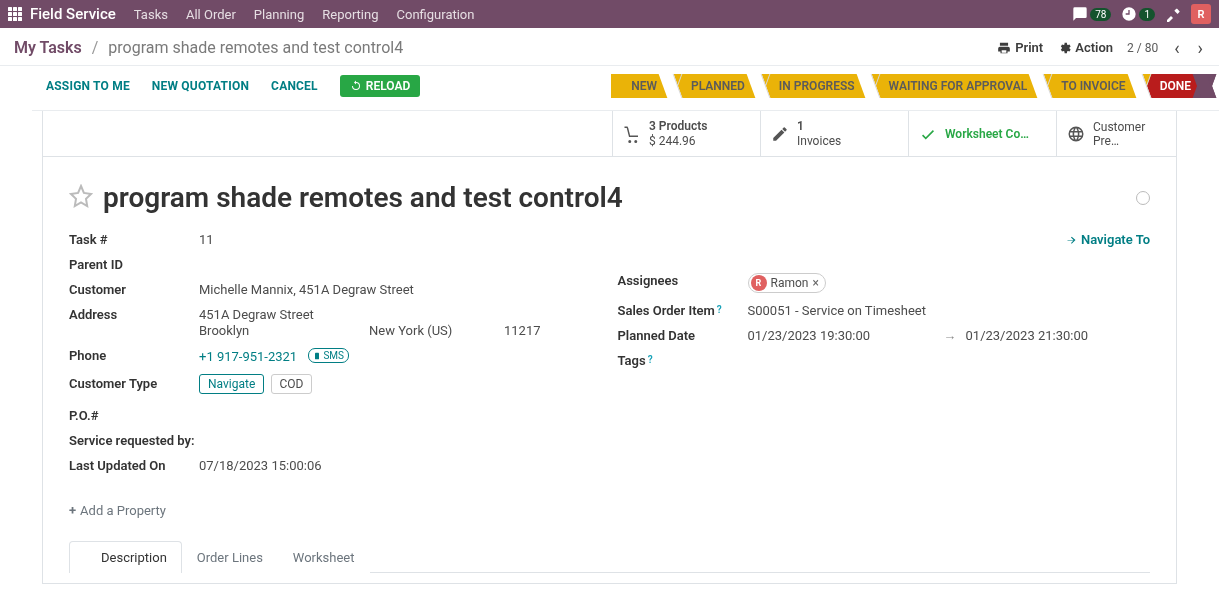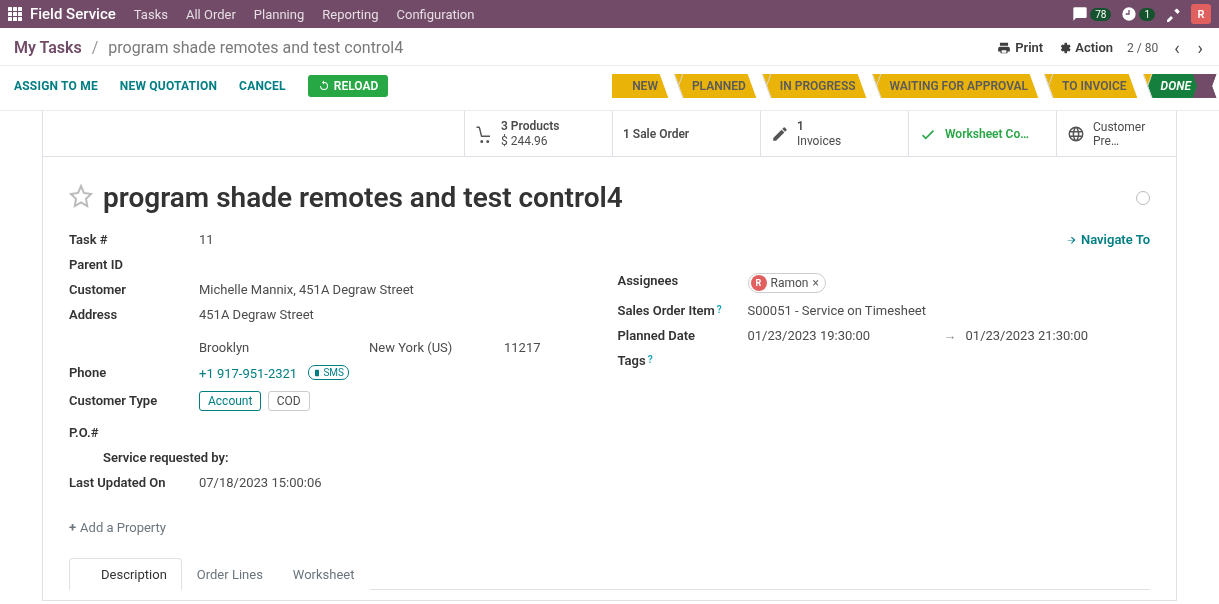--- a/index.html
+++ b/index.html
@@ -22,29 +22,29 @@
 .breadcrumb { font-size: 16px; }
 .breadcrumb .root { color: #714b67; font-weight: 600; cursor: pointer; }
 .breadcrumb .sep { color: #999; margin: 0 6px; }
 .breadcrumb .task { color: #7a7a7a; }
 .head-actions { margin-left: auto; display: flex; align-items: center; gap: 14px; color: #3d3d3d; font-size: 13px; }
 .head-actions .act { display: flex; align-items: center; gap: 4px; cursor: pointer; font-weight: 600; }
 .head-actions .pager { color: #5a5a5a; font-size: 12px; }
 .head-actions .chev { color: #4c4c4c; font-size: 18px; cursor: pointer; line-height: 1; padding: 0 2px; }
 
 
-.action-bar { display: flex; align-items: center; padding: 8px 14px 12px; border-bottom: 1px solid #e9ecef; }
+.action-bar { display: flex; align-items: center; padding: 8px 14px 12px; border-bottom: 1px solid #e9ecef; margin-left: 32px; }
 .action-bar .abtn { color: #017e84; font-weight: 700; font-size: 12px; margin-right: 22px; letter-spacing: .2px; cursor: pointer; }
 .action-bar .reload { background: #28a745; color: #fff; padding: 4px 10px; border-radius: 3px; font-weight: 600; font-size: 12px; display: flex; align-items: center; gap: 4px; }
 .action-bar .status-rail { margin-left: auto; display: flex; }
 .status-rail .stage { position: relative; padding: 5px 14px 5px 20px; color: #5b5b5b; font-size: 12px; font-weight: 600; cursor: pointer; }
 .status-rail .stage::after { content: ""; position: absolute; right: -7px; top: 0; bottom: 0; width: 14px; background: #fff; transform: skewX(20deg); border-right: 1px solid #d7d7d7; z-index: 1; }
 .status-rail .stage::before { content: ""; position: absolute; right: -7px; top: 0; bottom: 0; width: 14px; background: inherit; transform: skewX(-20deg); border-right: 1px solid #d7d7d7; z-index: 1; }
 .status-rail .stage.bg { background: #eab308; }
-.status-rail .stage.done { background: #15803d; color: #fff; font-style: italic; }
+.status-rail .stage.done { background: #b91c1c; color: #fff; }
 .status-rail .stage.done::after, .status-rail .stage.done::before { background: #714b67; border-right: 1px solid #714b67; }
 
 
 .card { margin: 0 42px; border: 1px solid #dee2e6; border-top: none; }
 .stat-row { display: flex; border-bottom: 1px solid #dee2e6; height: 46px; }
 .stat-row .spacer-cell { flex: 1; }
 .stat-cell { width: 148px; border-left: 1px solid #dee2e6; display: flex; align-items: center; padding: 0 10px; gap: 8px; cursor: pointer; font-size: 12px; color: #4c4c4c; }
 .stat-cell .two-line { display: flex; flex-direction: column; line-height: 1.2; }
 .stat-cell .two-line .top { font-weight: 600; }
 .stat-cell.green { color: #28a745; font-weight: 600; }
@@ -55,21 +55,21 @@
 .title-row .star { color: #bbb; cursor: pointer; }
 .title-row h1 { font-size: 28px; font-weight: 600; color: #333; flex: 1; }
 .title-row .circle { width: 14px; height: 14px; border: 1.5px solid #bbb; border-radius: 50%; cursor: pointer; }
 
 .cols { display: flex; gap: 16px; }
 .col-l { flex: 1; }
 .col-r { flex: 1; }
 .frow { display: flex; margin-bottom: 10px; font-size: 13px; }
 .flabel { width: 130px; color: #333; font-weight: 600; }
 .fval { flex: 1; color: #4c4c4c; }
-.addr-grid { display: grid; grid-template-columns: 170px 135px 50px; margin-top: 18px; }
+.addr-grid { display: grid; grid-template-columns: 170px 135px 50px; margin-top: 1px; }
 .link { color: #017e84; cursor: pointer; }
 .sms { border: 1px solid #017e84; color: #017e84; font-size: 10px; padding: 1px 4px; margin-left: 8px; border-radius: 7px; display: inline-flex; align-items: center; gap: 2px; }
 .tag-pill { display: inline-block; border: 1px solid #ccc; padding: 2px 8px; border-radius: 3px; font-size: 12px; cursor: pointer; margin-right: 3px; }
 .tag-pill.account { border-color: #017e84; color: #017e84; }
 .help { color: #17a2b8; font-size: 10px; position: relative; top: -2px; margin-left: 2px; }
 .nav-to { color: #017e84; font-weight: 600; cursor: pointer; display: inline-flex; align-items: center; gap: 4px; }
 .assignee-chip { display: inline-flex; align-items: center; border: 1px solid #ccc; border-radius: 12px; padding: 1px 6px 1px 2px; font-size: 12px; gap: 4px; }
 .assignee-chip .av { width: 16px; height: 16px; background: #e06060; border-radius: 50%; color: #fff; font-size: 9px; display: flex; align-items: center; justify-content: center; font-weight: 700; }
 .assignee-chip .x { font-size: 12px; color: #666; cursor: pointer; }
 .arrow-sep { color: #888; margin-left: 6px; margin-right: 6px; }
@@ -172,23 +172,20 @@
     <div class="stat-cell">
       <svg width="18" height="18" viewBox="0 0 24 24" fill="#555">
           <path d="M7 4h14l-2 8H9L7 4zm0 0L6 2H2v2h3l3 12h12v-2H9.4L9 12h10l2-8H7zm2 16a2 2 0 100 4 2 2 0 000-4zm8 0a2 2 0 100 4 2 2 0 000-4z"></path>
         </svg>
       <div class="two-line">
           <span class="top">3 Products</span>
           <span>$ 244.96</span>
         </div>
     </div>
     <div class="stat-cell">
-      <span style="font-weight:600;">1 Sale Order</span>
-    </div>
-    <div class="stat-cell">
       <svg width="18" height="18" viewBox="0 0 24 24" fill="#555">
           <path d="M3 17.25V21h3.75L17.8 9.94l-3.75-3.75L3 17.25zM20.7 7.04a1 1 0 000-1.41l-2.34-2.34a1 1 0 00-1.41 0L15 5.24l3.75 3.75 1.95-1.95z"></path>
         </svg>
       <div class="two-line">
           <span class="top">1</span>
           <span>Invoices</span>
         </div>
     </div>
     <div class="stat-cell green">
       <svg width="18" height="18" viewBox="0 0 24 24" fill="#28a745">
@@ -248,29 +245,29 @@
               <svg width="8" height="10" viewBox="0 0 24 24" fill="#017e84">
                   <rect x="6" y="2" width="12" height="20" rx="2"></rect>
                 </svg>
               <span>SMS</span>
             </span>
           </div>
         </div>
         <div class="frow" style="align-items:center;">
           <div class="flabel">Customer Type</div>
           <div class="fval">
-            <span class="tag-pill account">Account</span>
+            <span class="tag-pill account">Navigate</span>
             <span class="tag-pill">COD</span>
           </div>
         </div>
         <div class="frow" style="margin-top:14px;">
             <div class="flabel">P.O.#</div>
           </div>
         <div class="frow">
-            <div class="flabel" style="width:auto;margin-left:34px;">Service requested by:</div>
+            <div class="flabel" style="width:auto;">Service requested by:</div>
           </div>
         <div class="frow">
             <div class="flabel">Last Updated On</div>
             <div class="fval">07/18/2023 15:00:06</div>
           </div>
         <div class="add-prop">
           <span style="font-weight:700;">+</span>
             <span>Add a Property</span>
         </div>
       </div>

